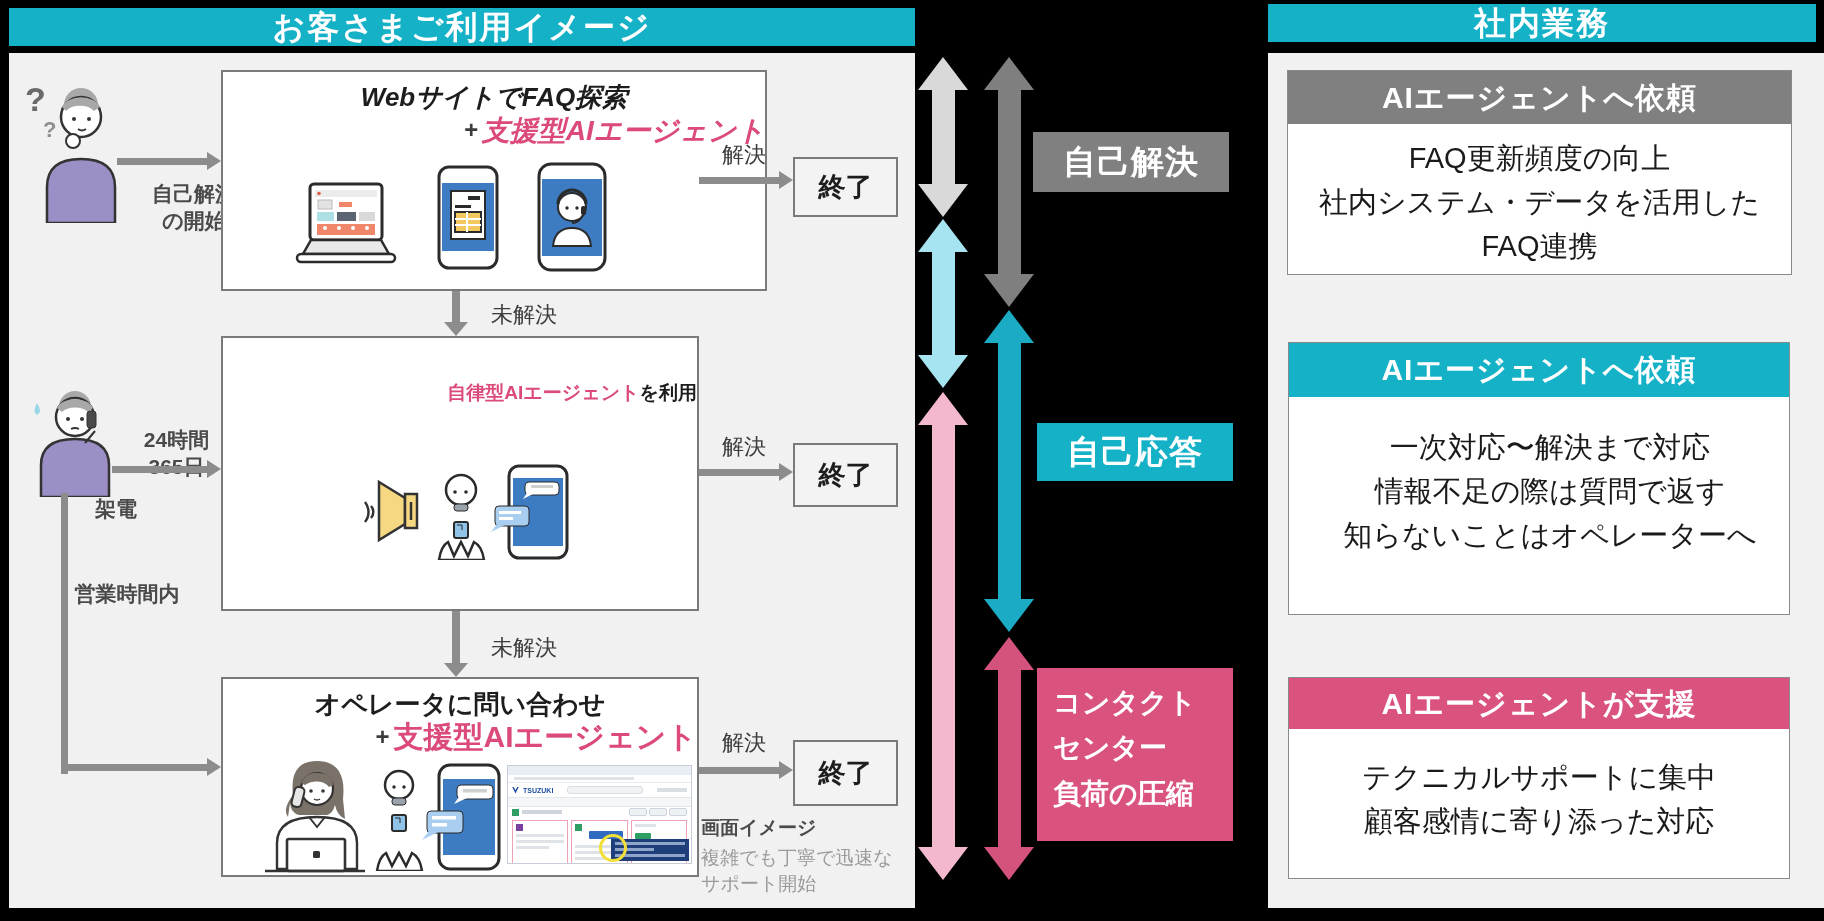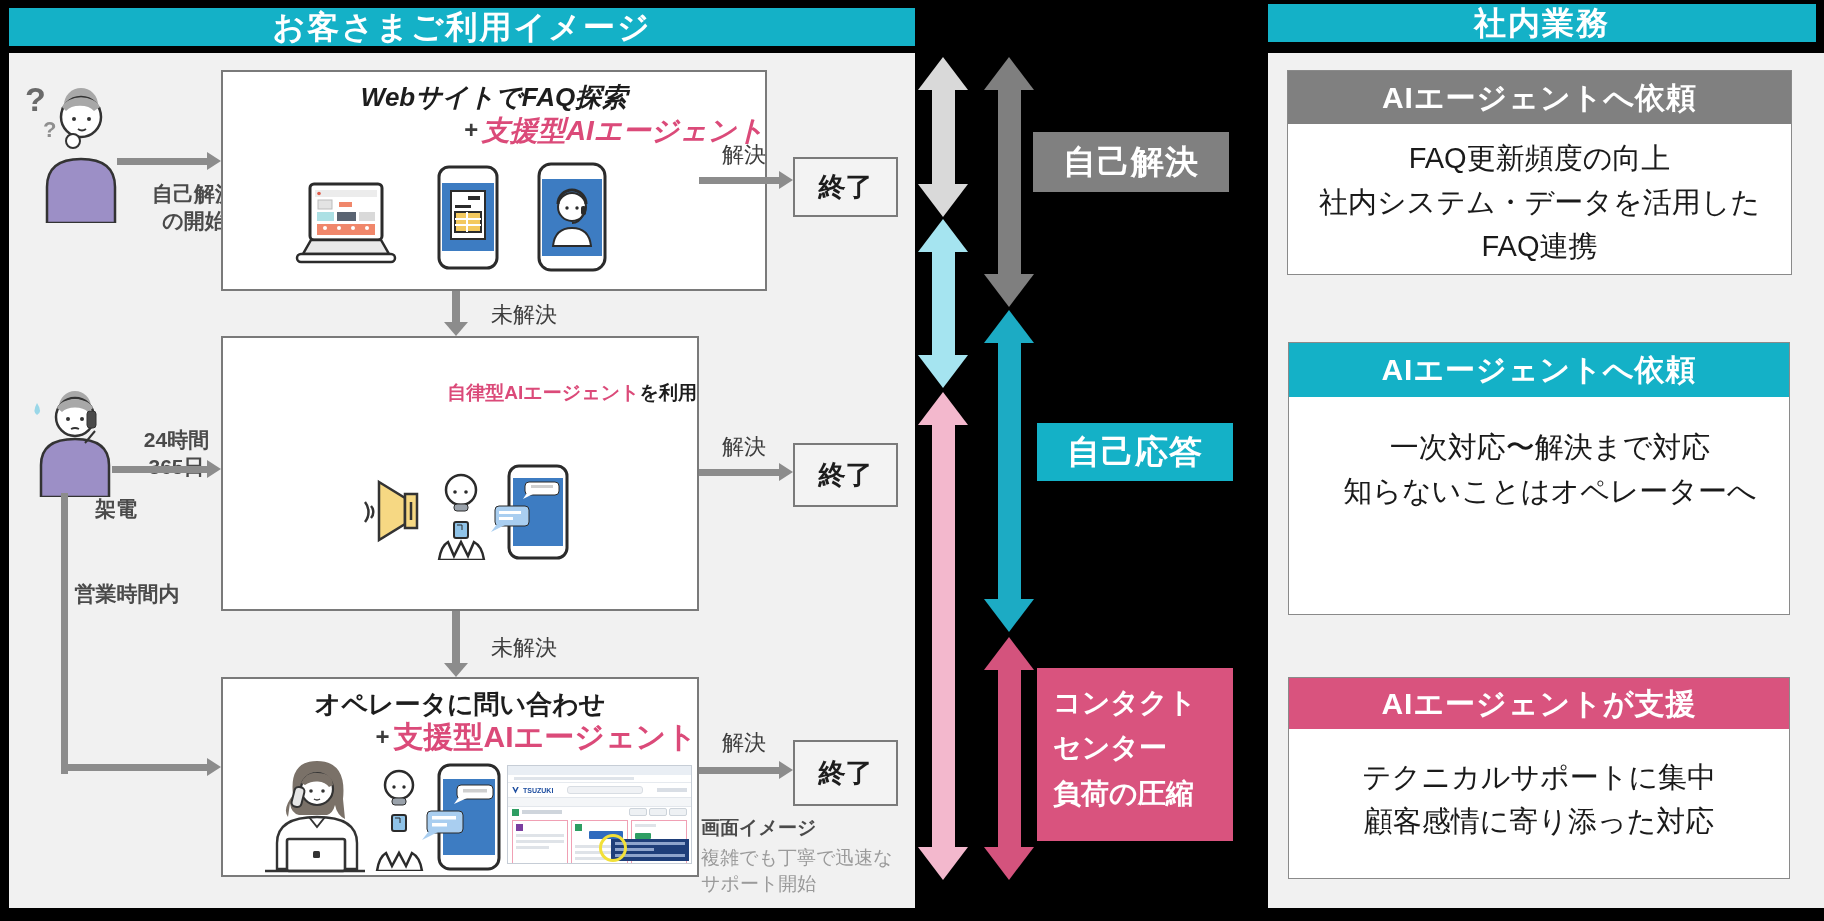--- a/index.html
+++ b/index.html
@@ -420,20 +420,21 @@
         <div>社内システム・データを活用した</div>
         <div>FAQ連携</div>
       </div>
     </div>
     <div class="card" style="left:20px;top:289px;width:502px;height:273px;">
       <div class="chdr" style="background:#14B1C7;height:54px;line-height:54px;">
         <span>AIエージェントへ依頼</span>
       </div>
       <div class="cbody" style="padding-top:28px;margin-left:22px;">
         <div>一次対応〜解決まで対応</div>
+        <div>情報不足の際は質問で返す</div>
         <div>知らないことはオペレーターへ</div>
       </div>
     </div>
     <div class="card" style="left:20px;top:624px;width:502px;height:202px;">
       <div class="chdr" style="background:#D9537E;height:51px;line-height:51px;">
         <span>AIエージェントが支援</span>
       </div>
       <div class="cbody" style="padding-top:26px;">
         <div>テクニカルサポートに集中</div>
         <div>顧客感情に寄り添った対応</div>

